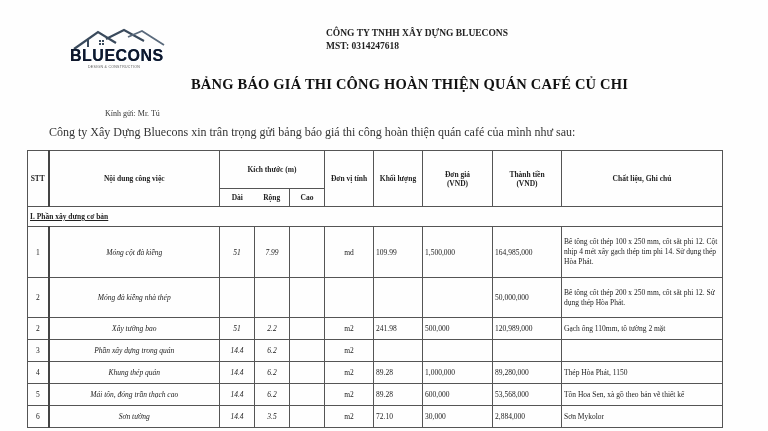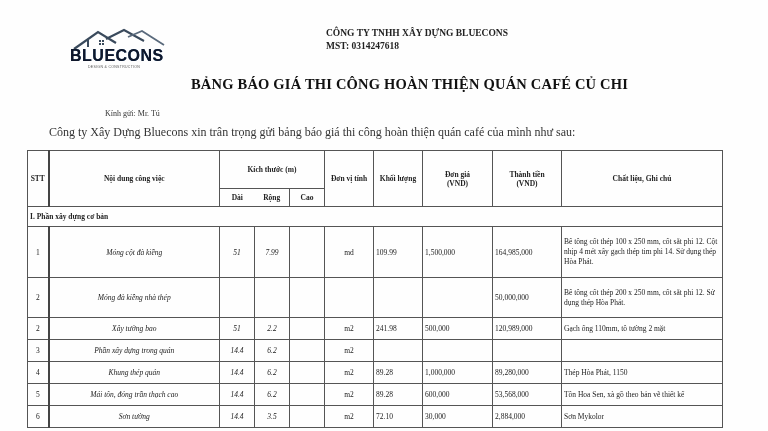--- a/index.html
+++ b/index.html
@@ -27,21 +27,21 @@
     position:absolute; left:27px; top:150px; border-collapse:collapse;
     table-layout:fixed; font-size:7.5px; color:#222;
   }
   table.quote td, table.quote th {
     border:1px solid #555; padding:0 2px; overflow:hidden;
   }
   table.quote th { font-weight:bold; font-size:7.5px; text-align:center; }
   .c { text-align:center; }
   .r { }
   .i { font-style:italic; }
-  .section { font-weight:bold; text-align:left; padding-left:2px !important; }
+  .section { font-weight:bold; text-align:left; padding-left:2px !important;text-decoration:underline; }
   .note { text-align:left; line-height:10px; padding:0 2px !important; }
   .thick-l { border-left:2px solid #444 !important; }
 </style>
 </head>
 <body>
 
 <div class="logo">
   <svg width="110" height="24" viewBox="0 0 110 24" style="position:absolute;left:0;top:0;">
     <polyline points="8,22 32,5 50,16" fill="none" stroke="#3a4a5c" stroke-width="2.2"></polyline>
     <polyline points="40,12 58,3 78,14" fill="none" stroke="#3a4a5c" stroke-width="2"></polyline>

